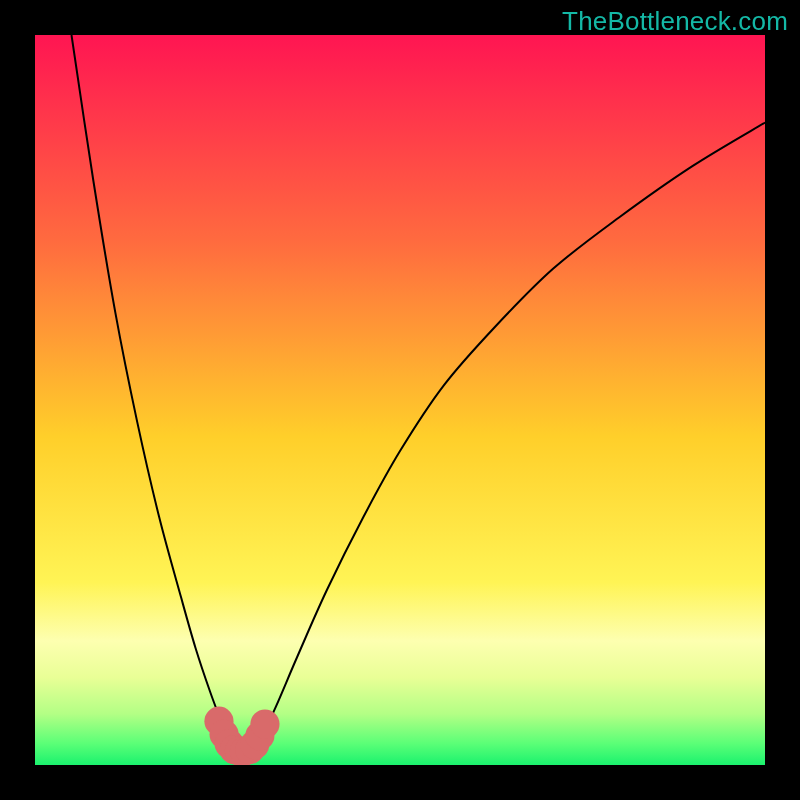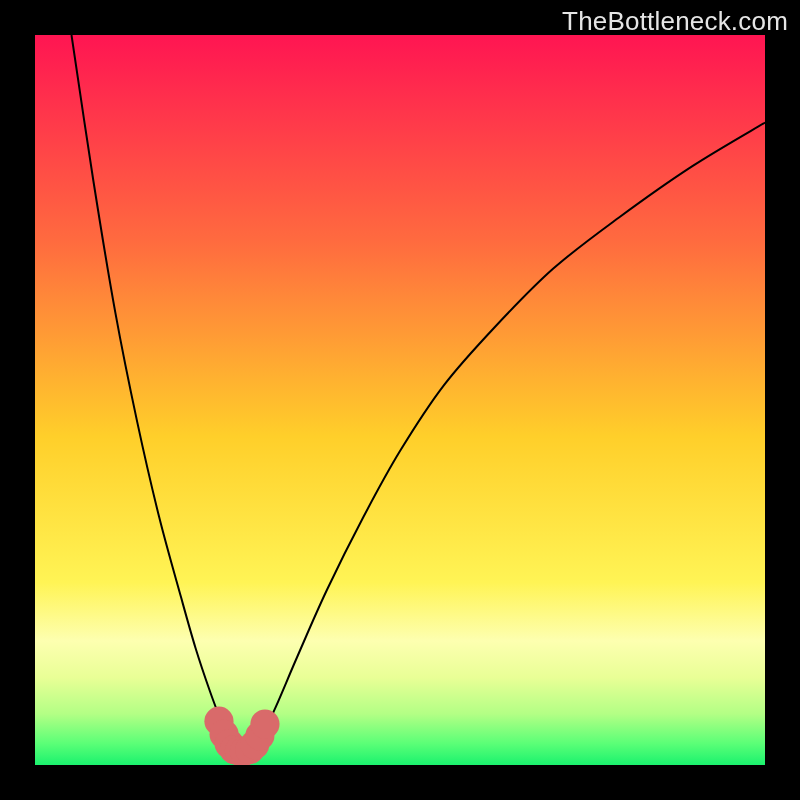--- a/index.html
+++ b/index.html
@@ -23,21 +23,21 @@
     position: absolute;
     left: 35px;
     top: 35px;
     width: 730px;
     height: 730px;
   }
   .watermark {
     position: absolute;
     top: 6px;
     right: 12px;
-    color: #e5e5e5;
+    color: #14b8a6;
     font-size: 26px;
     letter-spacing: 0.2px;
     font-weight: 400;
   }
 </style>
 </head>
 <body>
 
 <div class="frame">
   <div class="plot-area">

